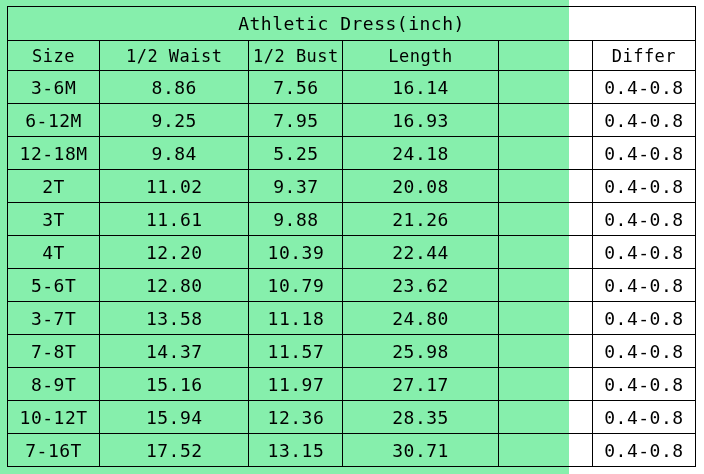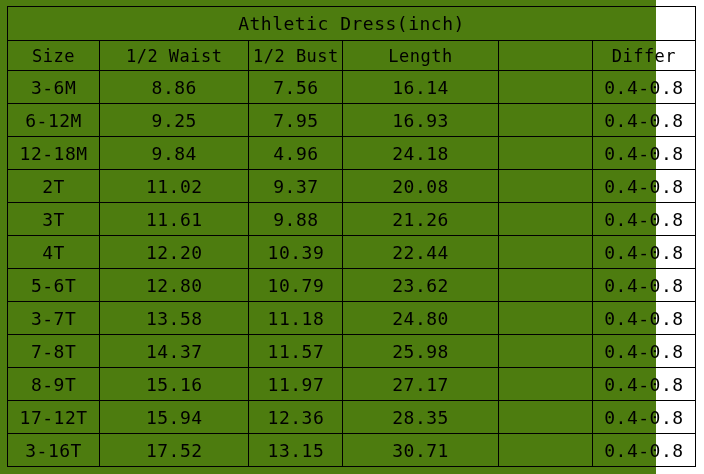--- a/index.html
+++ b/index.html
@@ -9,23 +9,23 @@
   }
   body {
     width: 704px;
     height: 474px;
     font-family: "DejaVu Sans Mono", monospace;
     color: #000000;
     overflow: hidden;
   }
   .page {
     position: relative;
-    width: 656px;
+    width: 569px;
     height: 474px;
-    background: #4d7c0f;
+    background: #86efac;
   }
   table.size-chart {
     border-collapse: collapse;
     table-layout: fixed;
     width: 689px;
     margin: 0;
     position: absolute;
     left: 7px;
     top: 6px;
   }
@@ -97,21 +97,21 @@
         <td>6-12M</td>
         <td>9.25</td>
         <td>7.95</td>
         <td>16.93</td>
         <td class="blank"></td>
         <td>0.4-0.8</td>
       </tr>
       <tr class="data-row">
         <td>12-18M</td>
         <td>9.84</td>
-        <td>4.96</td>
+        <td>5.25</td>
         <td>24.18</td>
         <td class="blank"></td>
         <td>0.4-0.8</td>
       </tr>
       <tr class="data-row">
         <td>2T</td>
         <td>11.02</td>
         <td>9.37</td>
         <td>20.08</td>
         <td class="blank"></td>
@@ -159,29 +159,29 @@
       </tr>
       <tr class="data-row">
         <td>8-9T</td>
         <td>15.16</td>
         <td>11.97</td>
         <td>27.17</td>
         <td class="blank"></td>
         <td>0.4-0.8</td>
       </tr>
       <tr class="data-row">
-        <td>17-12T</td>
+        <td>10-12T</td>
         <td>15.94</td>
         <td>12.36</td>
         <td>28.35</td>
         <td class="blank"></td>
         <td>0.4-0.8</td>
       </tr>
       <tr class="data-row">
-        <td>3-16T</td>
+        <td>7-16T</td>
         <td>17.52</td>
         <td>13.15</td>
         <td>30.71</td>
         <td class="blank"></td>
         <td>0.4-0.8</td>
       </tr>
     </tbody>
   </table>
 </div>
 

